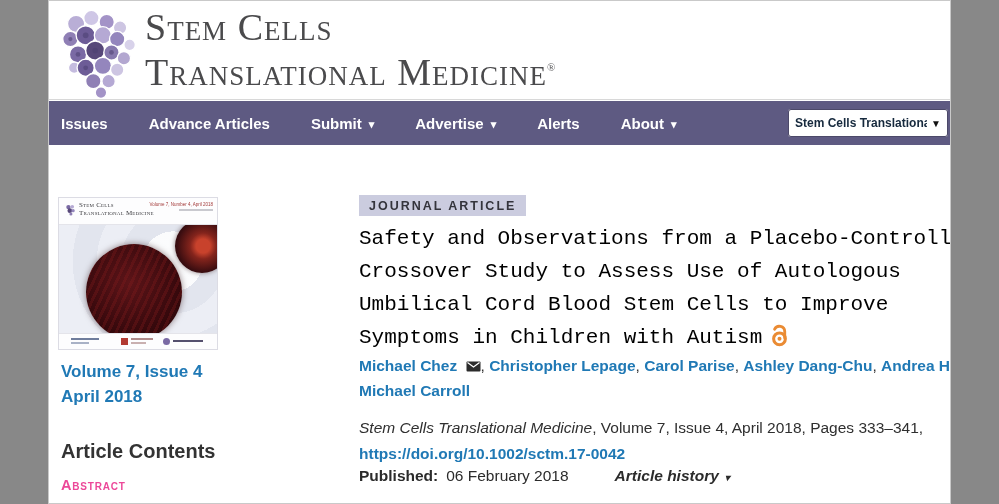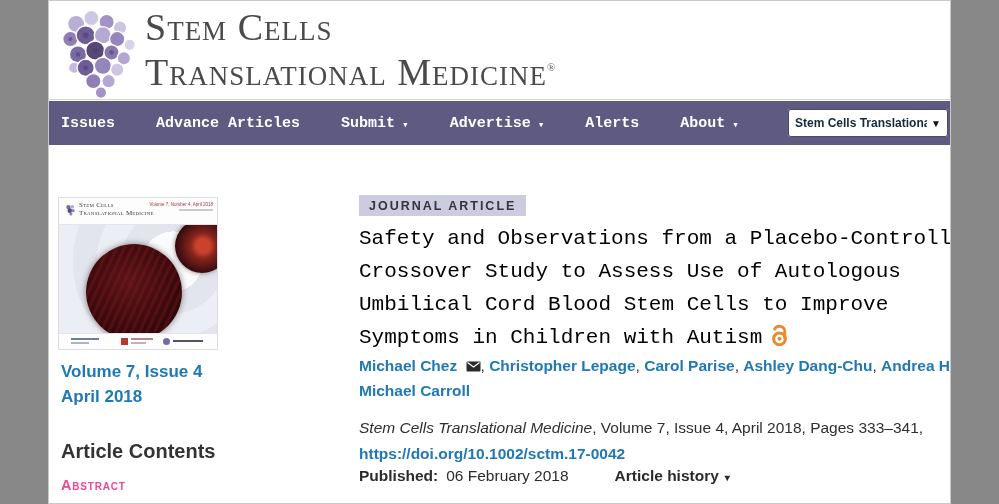--- a/index.html
+++ b/index.html
@@ -69,21 +69,21 @@
   .authors { position:absolute; left:310px; top:352px; width:648px; font-size:15.5px; line-height:25px; }
   .author-link { color:#2079b5; font-weight:600; cursor:pointer; }
   .authors .sep { color:#333; }
   .email-icon { display:inline-block; vertical-align:-1px; margin-left:4px; }
   .citation { position:absolute; left:310px; top:414px; width:648px; font-size:15.5px; line-height:26px; color:#2f2f2f; }
   .citation .jname { font-style:italic; }
   .doi-link { color:#2079b5; text-decoration:none; cursor:pointer; font-weight:600; }
   .pub-row { position:absolute; left:310px; top:466px; font-size:15.5px; color:#2b2b2b; display:flex; align-items:center; }
   .pub-label { font-weight:600; margin-right:8px; }
   .pub-date { margin-right:46px; }
-  .history { font-weight:600; cursor:pointer; display:flex; align-items:center; }
+  .history { font-weight:600; cursor:pointer; display:flex; align-items:center;font-style:italic; }
   .history .caret { font-size:10px; margin-left:6px; position:relative; top:1px; }
 </style>
 </head>
 <body>
 
 <div class="page">
 
   <div class="header">
     <svg class="logo-cells" width="86" height="92" viewBox="0 0 90 95">
       <g stroke="#ffffff" stroke-width="1.4">
@@ -117,21 +117,21 @@
           <circle cx="14" cy="34" r="2.2"></circle>
       </g>
     </svg>
     <div class="logo-text">
       <div>Stem Cells</div>
       <div><span>Translational Medicine</span><span class="reg">®</span></div>
     </div>
   </div>
 
   <div class="nav">
-    <div style="display:flex;align-items:flex-start;font-family:Liberation Mono, monospace;">
+    <div style="display:flex;align-items:flex-start;">
         <div class="nav-item">
           <span>Issues</span>
         </div>
         <div class="nav-item">
           <span>Advance Articles</span>
         </div>
         <div class="nav-item">
           <span>Submit</span>
           <span class="caret">▾</span>
         </div>

